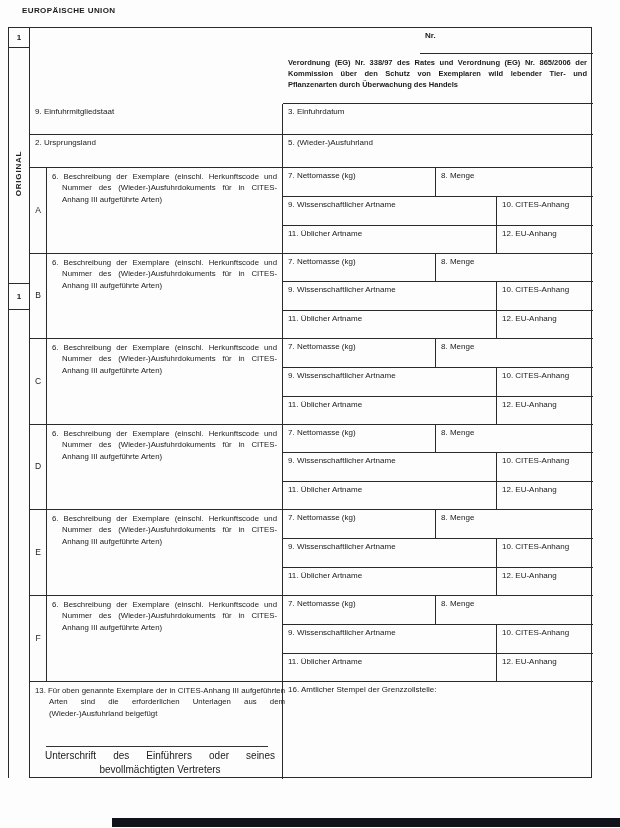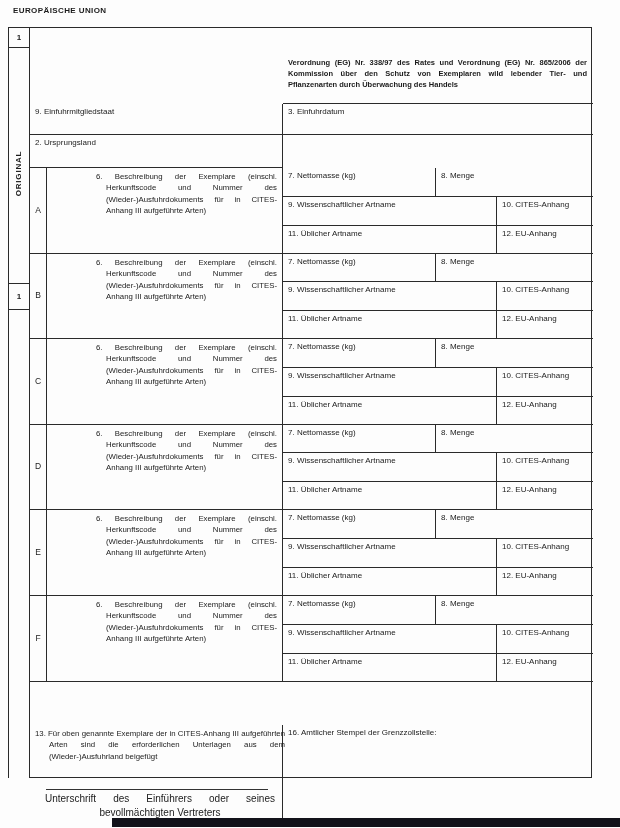--- a/index.html
+++ b/index.html
@@ -1,44 +1,44 @@
 <!DOCTYPE html>
 <html><head>
 <meta charset="utf-8">
 <style>
   html,body{margin:0;padding:0;background:#ffffff;}
   .page{
     position:relative;width:620px;height:828px;background:#fdfdfd;
     font-family:"Liberation Sans", sans-serif;color:#1b1b1b;overflow:hidden;
   }
   .title{
-    position:absolute;left:13px;top:6px;font-size:8px;font-weight:bold;letter-spacing:.4px;
+    position:absolute;left:22px;top:6px;font-size:8px;font-weight:bold;letter-spacing:.4px;
   }
   
   .strip{position:absolute;left:8px;top:27px;width:21px;height:751px;border-left:1px solid #2a2a2a;box-sizing:border-box;}
   .copybox{position:absolute;left:8px;width:22px;border:1px solid #2a2a2a;box-sizing:border-box;background:#fdfdfd;
     display:flex;align-items:center;justify-content:center;font-size:8px;font-weight:bold;}
   .copybox.a{top:27px;height:21px;}
   .copybox.b{top:283px;height:27px;}
   .original{
     position:absolute;left:8px;top:130px;width:21px;height:86px;display:flex;align-items:center;justify-content:center;
   }
   .original span{transform:rotate(-90deg);font-size:8px;font-weight:bold;letter-spacing:.8px;white-space:nowrap;}
   
   .tbl{position:absolute;left:29px;top:27px;width:563px;height:751px;border:1px solid #2a2a2a;box-sizing:border-box;}
   .cell{
     position:absolute;box-sizing:border-box;border-right:1px solid #2a2a2a;border-bottom:1px solid #2a2a2a;
     font-size:8px;padding:3px 5px 0 5px;line-height:1.35;
   }
   .nbr{border-right:none;}
-  .nbb{border-bottom:none;margin-top:43px;}
+  .nbb{border-bottom:none;}
   .bold{font-weight:bold;}
   .letter{display:flex;align-items:center;justify-content:center;padding:0;font-size:8.5px;}
   .desc{font-size:7.8px;}
-  .hang6{padding-left:10px;text-indent:-10px;text-align:justify;line-height:1.45;margin-left:44px;}
+  .hang6{padding-left:10px;text-indent:-10px;text-align:justify;line-height:1.45;}
   .hang13{font-size:7.8px;padding-left:14px;text-indent:-14px;text-align:justify;line-height:1.45;width:236px;}
   .reg{font-size:7.5px;font-weight:bold;text-align:justify;line-height:1.45;padding:4px 6px 0 5px;}
   .sig-line{position:absolute;left:16px;right:14px;top:64px;border-top:1px solid #333;}
   .sig-label{position:absolute;left:15px;top:67px;width:230px;font-size:10px;line-height:1.4;
     text-align:justify;text-align-last:center;}
   .scanbar{position:absolute;left:112px;top:818px;width:508px;height:9px;background:#12121a;}
 </style>
 </head>
 <body>
 
@@ -52,33 +52,39 @@
   </div>
   <div class="original">
     <span>ORIGINAL</span>
   </div>
   <div class="copybox b">
     <span>1</span>
   </div>
 
   <div class="tbl">
 
+    <div class="cell bold nbr" style="left:390px;top:0;width:173px;height:26px">
+      <span>Nr.</span>
+    </div>
     <div class="cell nbr reg" style="left:253px;top:26px;width:310px;height:50px">
       <span>Verordnung (EG) Nr. 338/97 des Rates und Verordnung (EG) Nr. 865/2006 der Kommission über den Schutz von Exemplaren wild lebender Tier- und Pflanzenarten durch Überwachung des Handels</span>
     </div>
 
     <div class="cell" style="left:0;top:76px;width:253px;height:31px">
       <span>9. Einfuhrmitgliedstaat</span>
     </div>
     <div class="cell nbr" style="left:253px;top:76px;width:310px;height:31px">
       <span>3. Einfuhrdatum</span>
     </div>
 
     <div class="cell" style="left:0;top:107px;width:253px;height:33px">
       <span>2. Ursprungsland</span>
+    </div>
+    <div class="cell nbr" style="left:253px;top:107px;width:310px;height:33px">
+      <span>5. (Wieder-)Ausfuhrland</span>
     </div>
 
     <div class="cell letter" style="left:0;top:140px;width:17px;height:86px">
         <span>A</span>
       </div>
     <div class="cell desc" style="left:17px;top:140px;width:236px;height:86px">
         <div class="hang6">6. Beschreibung der Exemplare (einschl. Herkunftscode und Nummer des (Wieder-)Ausfuhrdokuments für in CITES-Anhang III aufgeführte Arten)</div>
       </div>
     <div class="cell" style="left:253px;top:140px;width:153px;height:29px"><span>7. Nettomasse (kg)</span></div>
     <div class="cell nbr" style="left:406px;top:140px;width:157px;height:29px"><span>8. Menge</span></div>

